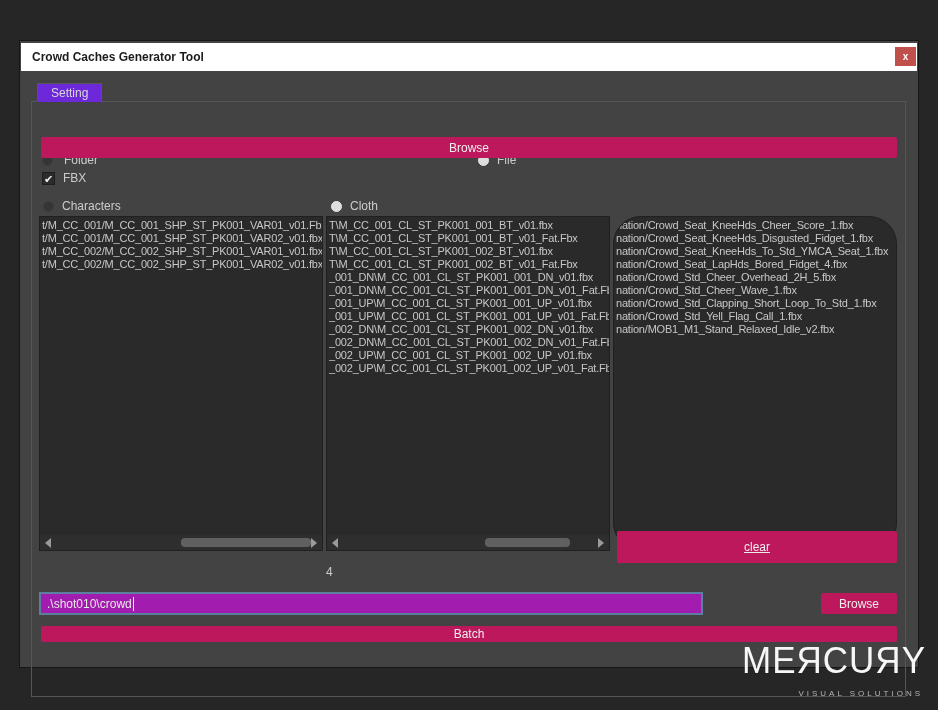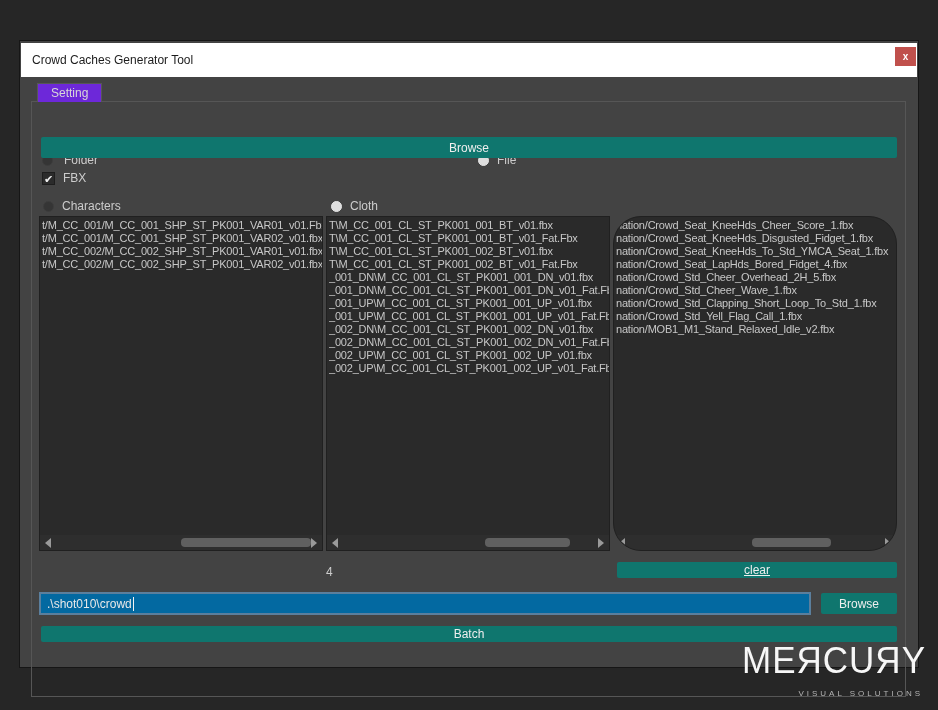--- a/index.html
+++ b/index.html
@@ -8,22 +8,22 @@
     background:#262626;
     font-family:"Liberation Sans", sans-serif;
     position:relative;
     overflow:hidden;
   }
   .window {
     position:absolute; left:19px; top:40px; width:900px; height:628px;
     background:#434343; border:1px solid #161616;
   }
   .titlebar {
-    position:absolute; left:1px; right:1px; top:2px; height:34px;
-    background:#ffffff; display:flex; align-items:center;
+    position:absolute; left:1px; right:1px; top:2px; height:28px;
+    background:#ffffff; display:flex; align-items:center;font-weight:bold;
   }
   .titlebar .title {
     color:#1c1c1c; font-size:12px; padding-left:11px;
   }
   .close-btn {
     position:absolute; right:2px; top:6px; width:21px; height:19px;
     background:#c0504c; color:#ffffff; font-size:10px; font-weight:bold;
     display:flex; align-items:center; justify-content:center; cursor:pointer;
   }
   .tab {
@@ -36,21 +36,21 @@
     border:1px solid #565656;
   }
   .radio-row-label { display:flex; align-items:center; gap:8px; position:absolute; }
   .radio {
     width:11px; height:11px; border-radius:50%; display:inline-block;
   }
   .radio.off { background:#353535; border:1px solid #3d3d3d; }
   .radio.on  { background:#dedede; border:1px solid #e6e6e6; }
   .lbl { color:#cccccc; font-size:12px; }
   .btn {
-    background:#0f766e; color:#eeeeee; font-size:12px; border:none;
+    background:#be185d; color:#eeeeee; font-size:12px; border:none;
     border-radius:2px; display:flex; align-items:center; justify-content:center;
     cursor:pointer; position:absolute;
   }
   .checkbox {
     width:13px; height:13px; background:#2b2b2b; border:1px solid #1e1e1e;
     color:#f0f0f0; font-size:11px; line-height:12px; text-align:center;
     display:inline-block;
   }
   .listbox {
     position:absolute; top:175px; width:284px; height:335px;
@@ -65,22 +65,22 @@
     position:absolute; left:0; right:0; bottom:0; height:15px; background:#2e2e2e;
   }
   .arrow { position:absolute; top:3px; width:0; height:0; cursor:pointer; }
   .arrow.left  { left:5px;  border-top:5px solid transparent; border-bottom:5px solid transparent; border-right:6px solid #9a9a9a; }
   .arrow.right { right:5px; border-top:5px solid transparent; border-bottom:5px solid transparent; border-left:6px solid #9a9a9a; }
   .thumb { position:absolute; top:3px; height:9px; border-radius:4px; background:#606060; cursor:pointer; }
   .sb-chars .thumb { left:50%; width:46%; }
   .sb-cloth .thumb { left:56%; width:30%; }
   .sb-anims .thumb { left:49%; width:28%; }
   .path-input {
-    position:absolute; left:19px; top:551px; width:772px; height:23px;
-    background:#0369a1; border:2px solid #5b7f9d; display:flex; align-items:center;
+    position:absolute; left:19px; top:551px; width:664px; height:23px;
+    background:#a21caf; border:2px solid #5b7f9d; display:flex; align-items:center;
     padding-left:6px; cursor:text;
   }
   .path-input .value { color:#e8e8e8; font-size:12px; white-space:pre; }
   .caret { display:inline-block; width:1px; height:14px; background:#f2f2f2; margin-left:1px; }
   .logo {
     position:absolute; right:12px; top:643px; text-align:right; z-index:5;
   }
   .logo .brand {
     color:#f7f7f7; font-size:35px; letter-spacing:1px; line-height:34px;
     transform:scaleY(1.05); display:block;
@@ -182,21 +182,21 @@
       </div>
     <div class="hscroll sb-anims">
       <span class="arrow left"></span>
       <span class="thumb"></span>
       <span class="arrow right"></span>
     </div>
   </div>
 
   <span class="lbl" style="position:absolute; left:29px; top:524px;margin-top:26px;">count :</span>
   <span class="lbl" style="position:absolute; left:306px; top:524px;">4</span>
-  <div class="btn" style="left:597px; top:521px; width:280px; height:16px;text-decoration:underline;">clear</div>
+  <div class="btn" style="left:597px; top:490px; width:280px; height:32px;text-decoration:underline;">clear</div>
 
   <div class="path-input">
     <span class="value">.\shot010\crowd</span>
     <span class="caret"></span>
   </div>
   <div class="btn" style="left:801px; top:552px; width:76px; height:21px;">Browse</div>
 
   <div class="btn" style="left:21px; top:585px; width:856px; height:16px;">Batch</div>
 </div>
 

